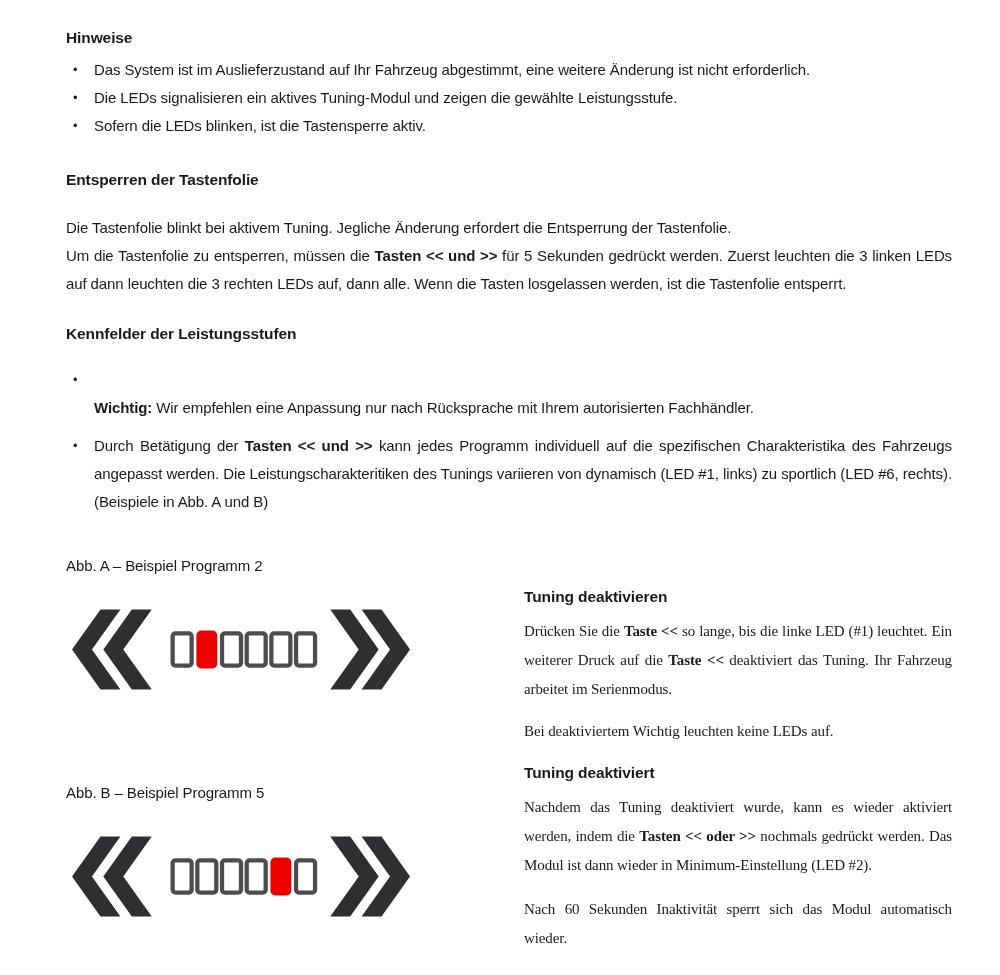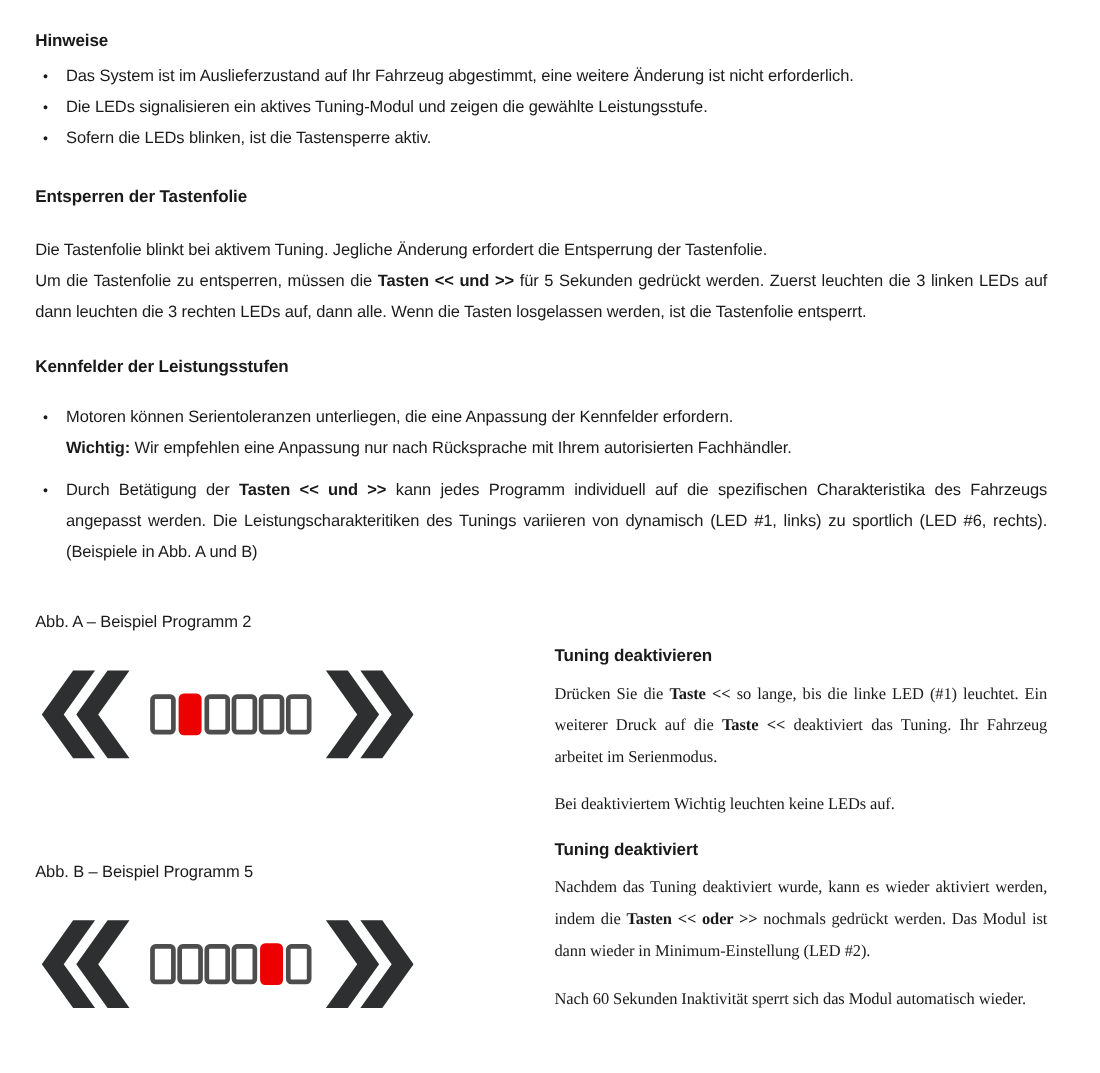--- a/index.html
+++ b/index.html
@@ -13,21 +13,21 @@
     overflow: hidden;
     color: var(--text, #1a1a1a);
     font-family: "Liberation Sans", sans-serif;
     font-size: 15px;
     letter-spacing: -0.1px;
   }
   .page {
     box-sizing: border-box;
     width: 1000px;
     height: 975px;
-    padding: 28px 48px 0 32px;
+    padding: 28px 48px 0 66px;
   }
   h3 {
     margin: 0;
     font-size: 15.5px;
     font-weight: 700;
     line-height: 20px;
   }
   p { margin: 0; line-height: 28px; }
   b { font-weight: 700; }
   .just { text-align: justify; }
@@ -47,21 +47,21 @@
   .sec-entsperren { margin-top: 30px; }
   .sec-entsperren h3 { margin-bottom: 24px; }
   .sec-anpassung { margin-top: 26px; }
   .sec-anpassung h3 { margin-bottom: 22px; }
   .sec-anpassung li + li { margin-top: 10px; }
 
   .columns {
     margin-top: 38px;
     display: grid;
     grid-template-columns: 436px 1fr;
-    column-gap: 36px;
+    column-gap: 22px;
   }
   .fig-caption { line-height: 24px; }
   .fig-caption.second { margin-top: 84px; }
   svg.led-figure {
     display: block;
     width: 338px;
     height: 95px;
     margin: 24px 0 0 6px;
   }
   .chev polygon { fill: var(--chevron, #2d2f31); }
@@ -103,21 +103,21 @@
     <p>Die Tastenfolie blinkt bei aktivem Tuning. Jegliche Änderung erfordert die Entsperrung der Tastenfolie.</p>
     <p class="just"><span>Um die Tastenfolie zu entsperren, müssen die </span><b>Tasten &lt;&lt; und &gt;&gt;</b><span> für 5 Sekunden gedrückt werden. Zuerst leuchten die 3 linken LEDs auf dann leuchten die 3 rechten LEDs auf, dann alle. Wenn die Tasten losgelassen werden, ist die Tastenfolie entsperrt.</span></p>
   </section>
 
   <section class="sec-anpassung">
     <h3>Kennfelder der Leistungsstufen</h3>
     <ul class="bullets">
       <li>
         <span class="bullet-dot">•</span>
         <span class="bullet-text">
-          <span>Motoren können Serientoleranzen unterliegen, die eine Anpassung der Kennfelder erfordern.</span><br>
+          <br>
           <span><b>Wichtig:</b><span> Wir empfehlen eine Anpassung nur nach Rücksprache mit Ihrem autorisierten Fachhändler.</span></span>
         </span>
       </li>
       <li>
         <span class="bullet-dot">•</span>
         <span class="bullet-text just"><span>Durch Betätigung der </span><b>Tasten &lt;&lt; und &gt;&gt;</b><span> kann jedes Programm individuell auf die spezifischen Charakteristika des Fahrzeugs angepasst werden. Die Leistungscharakteritiken des Tunings variieren von dynamisch (LED #1, links) zu sportlich (LED #6, rechts).(Beispiele in Abb. A und B)</span></span>
       </li>
     </ul>
   </section>
 

